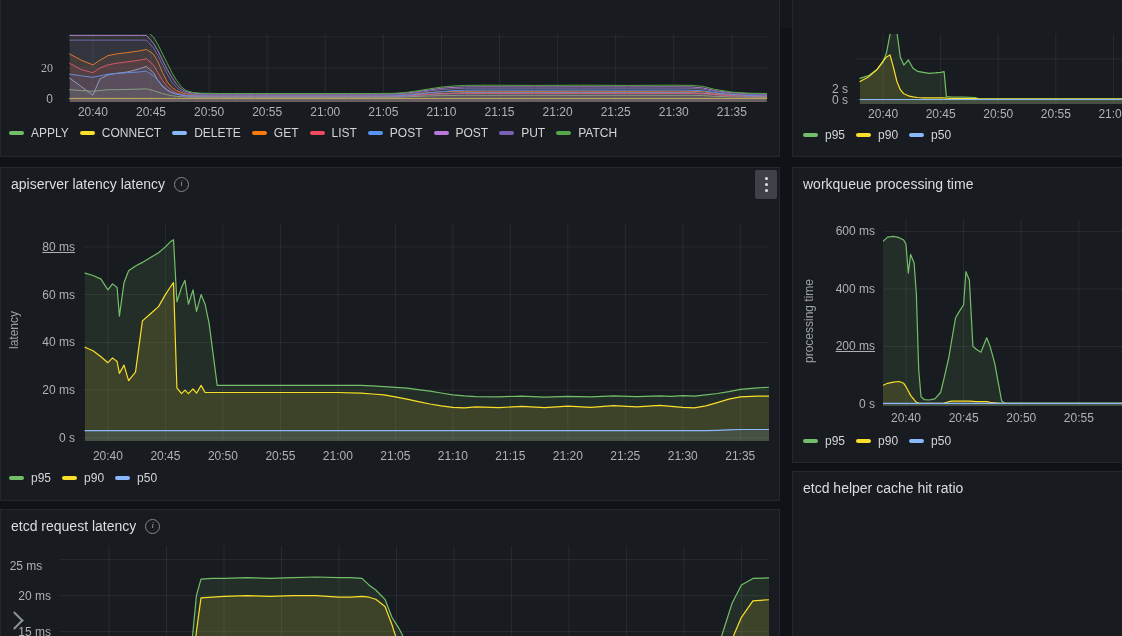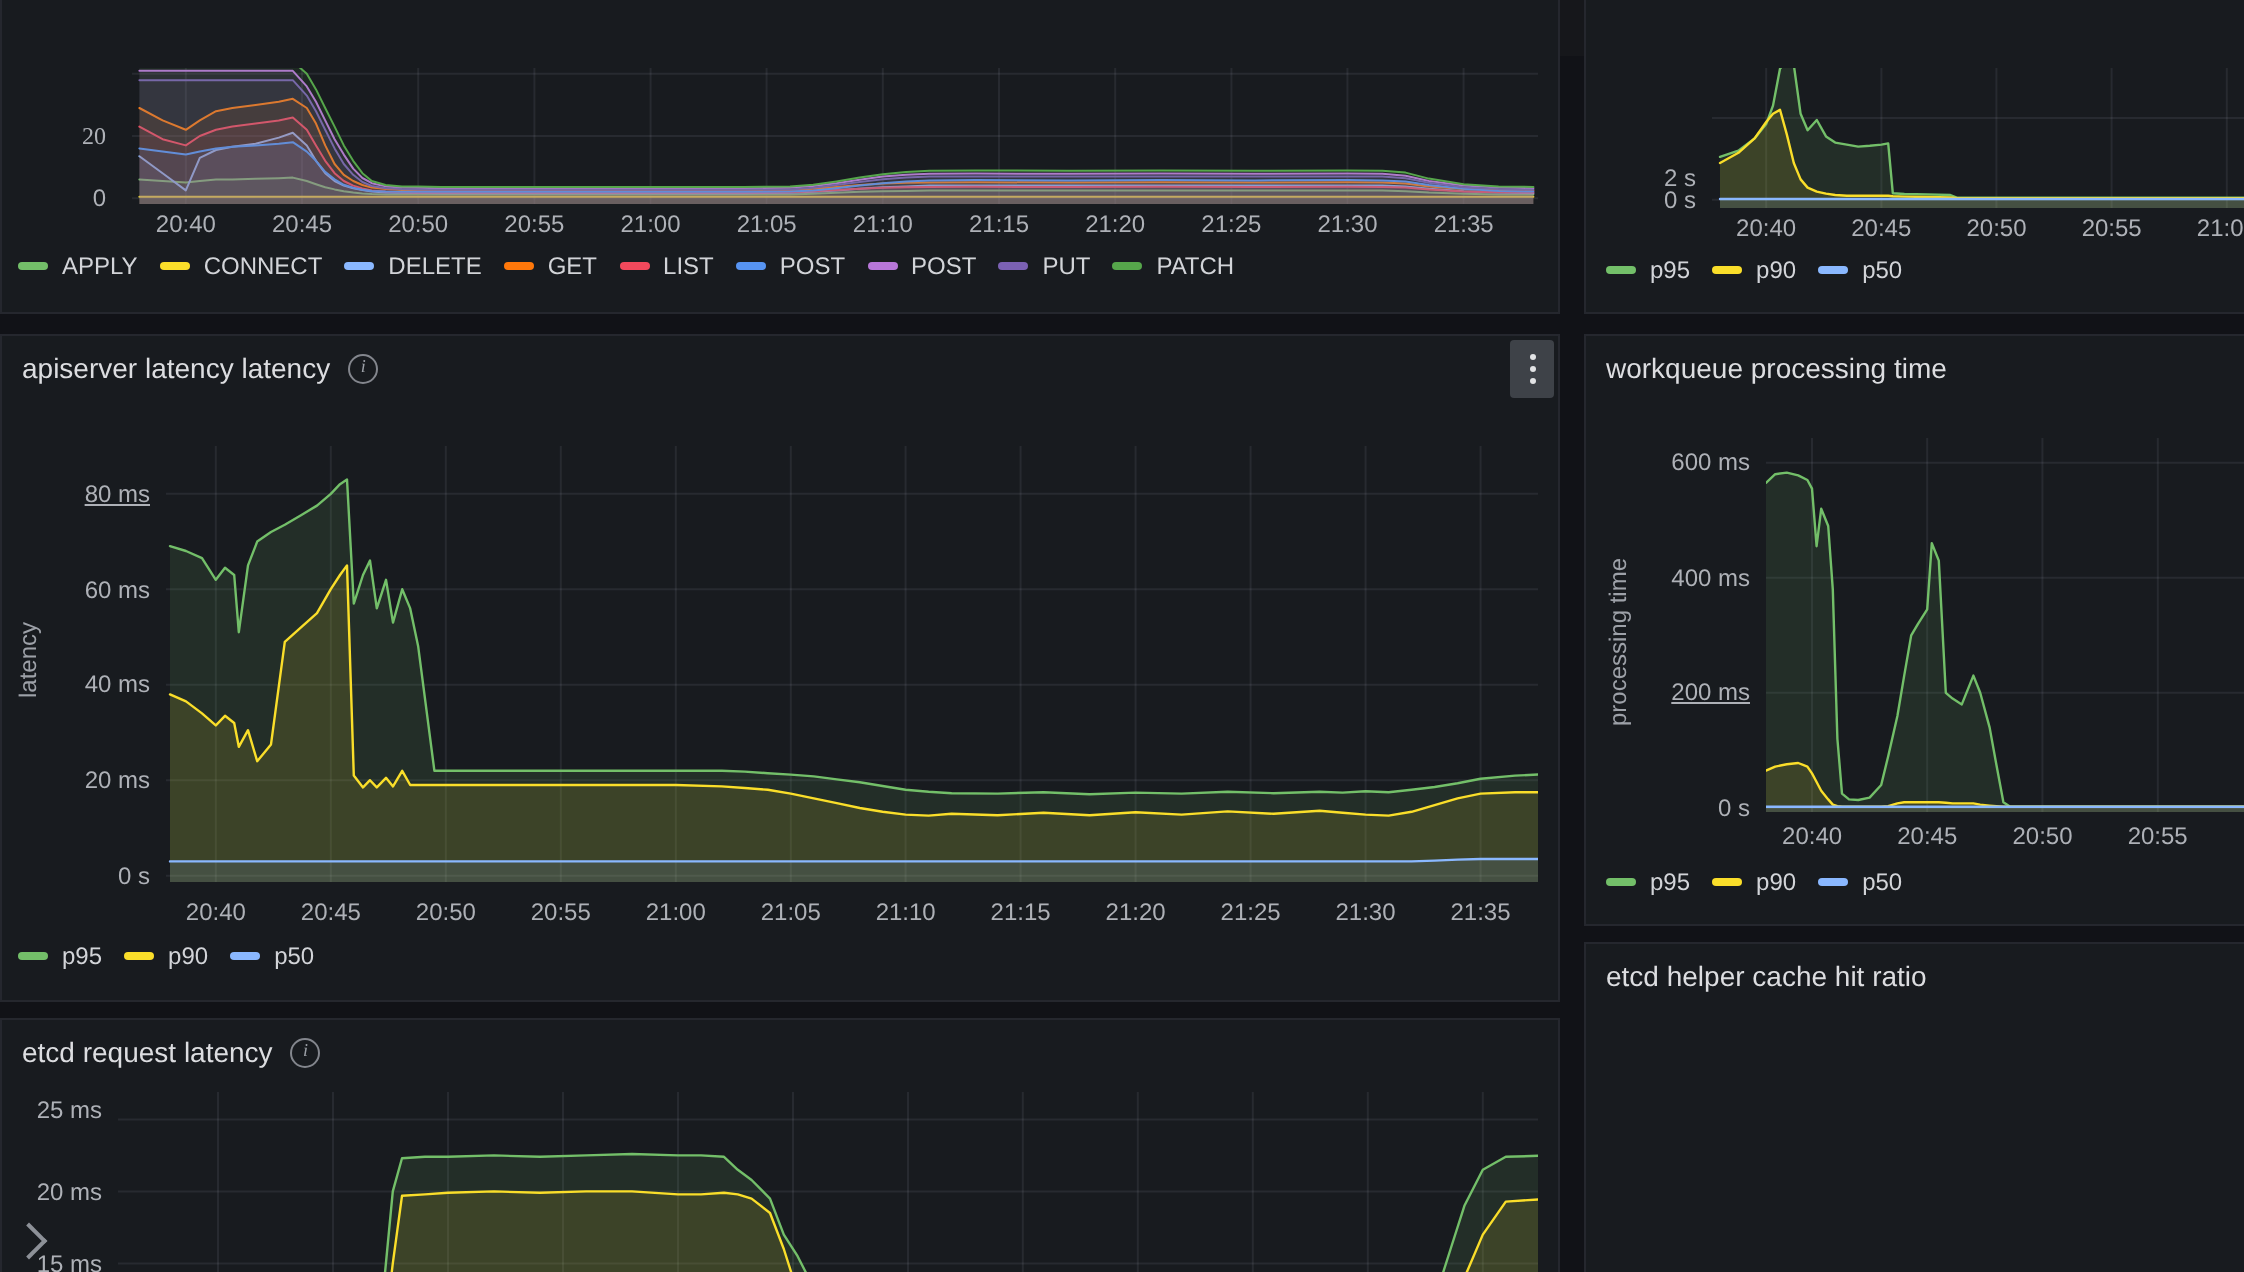--- a/index.html
+++ b/index.html
@@ -324,21 +324,21 @@
       </div>
     </div>
 </div>
 
 <div class="panel" style="left:0;top:509px;width:780px;height:210px">
   <div class="panel-title">
     <span>etcd request latency</span>
     <span class="info-icon">i</span>
   </div>
   <div class="ylabels" style="left:0;top:36px;width:50px;height:165px">
-      <div class="ytick" style="top: 1px;">25 ms</div>
+      <div class="ytick" style="top: 12px; text-align: center;">25 ms</div>
       <div class="ytick" style="top: 41.7162px;">20 ms</div>
       <div class="ytick" style="top: 77.7424px;">15 ms</div>
     </div>
   <div class="plot" style="left:58px;top:36px;width:710px;height:165px">
       <svg width="710" height="165" xmlns="http://www.w3.org/2000/svg">
         <line class="grid" x1="50.0" y1="0" x2="50.0" y2="165"></line>
         <line class="grid" x1="107.5" y1="0" x2="107.5" y2="165"></line>
         <line class="grid" x1="165.0" y1="0" x2="165.0" y2="165"></line>
         <line class="grid" x1="222.5" y1="0" x2="222.5" y2="165"></line>
         <line class="grid" x1="280.0" y1="0" x2="280.0" y2="165"></line>

